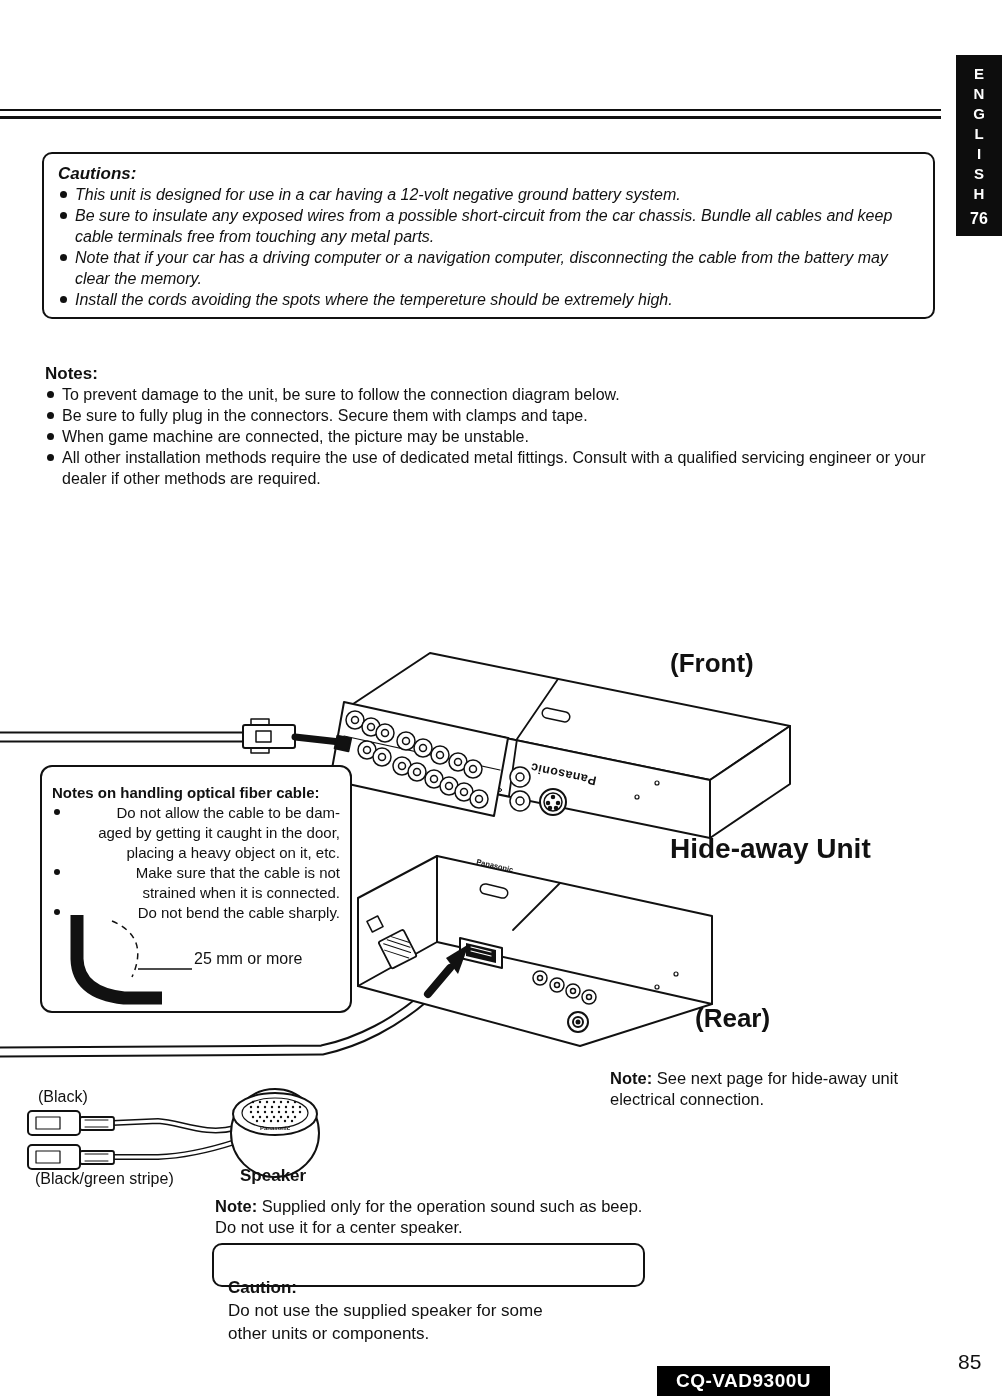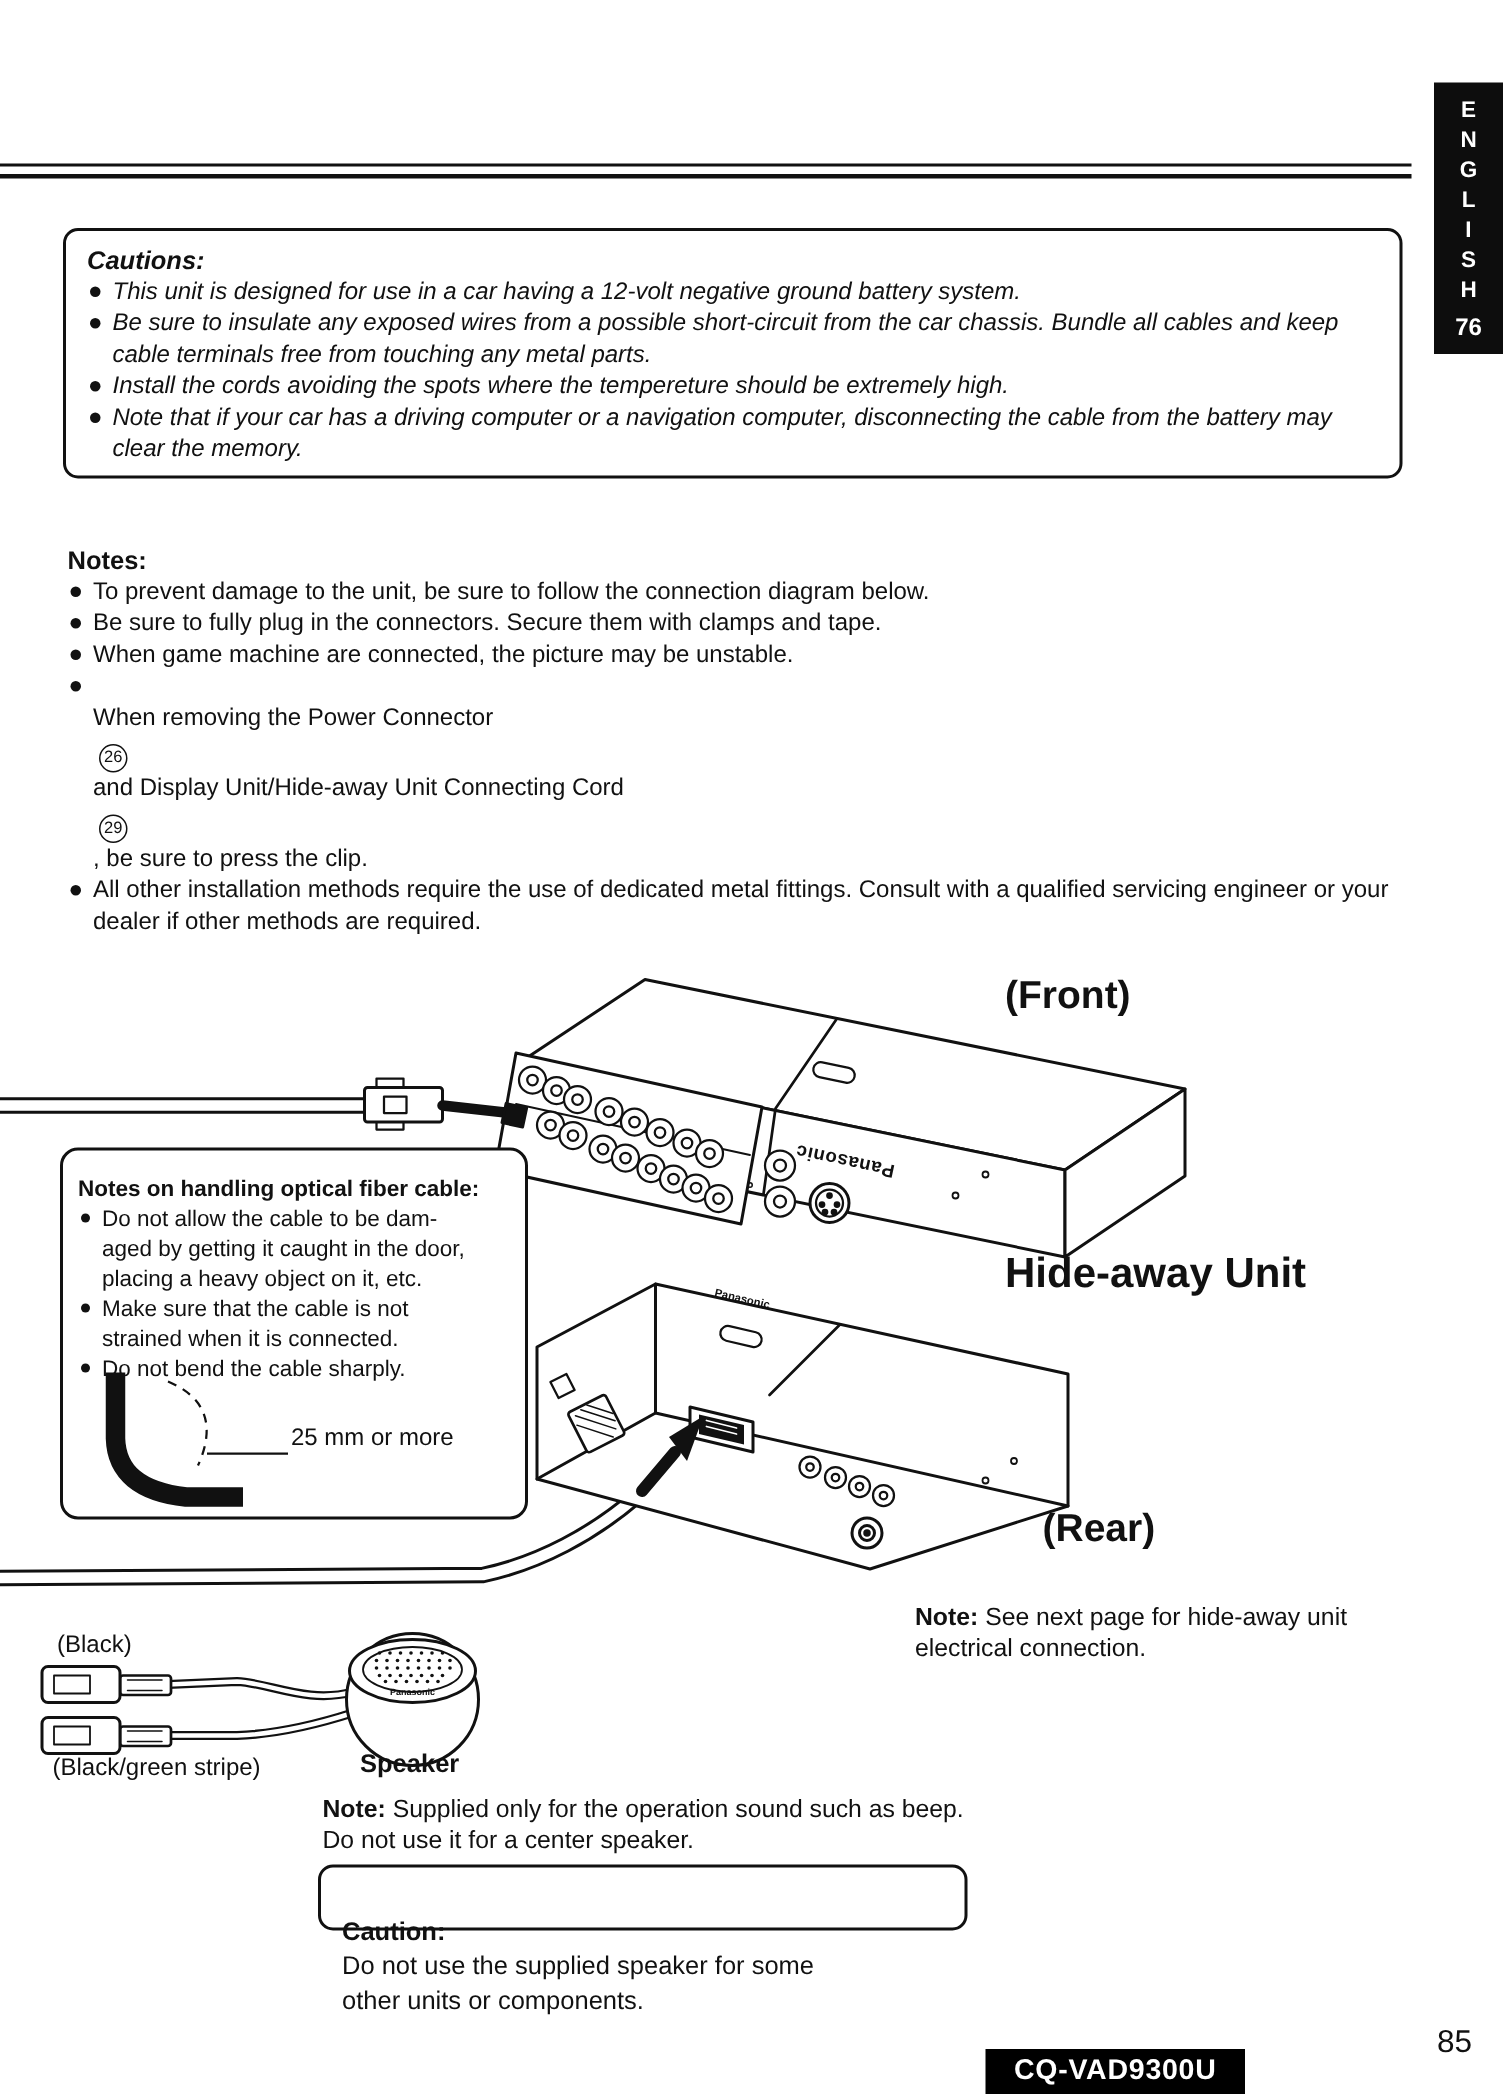--- a/index.html
+++ b/index.html
@@ -48,21 +48,21 @@
   .front-lbl { left:670px; top:648px; font-size:26px; }
   .hideaway-lbl { left:670px; top:833px; font-size:28px; }
   .rear-lbl { left:695px; top:1003px; font-size:26px; }
   .plain-lbl { position:absolute; font-size:16px; }
   .black-lbl { left:38px; top:1088px; }
   .stripe-lbl { left:35px; top:1170px; }
   .speaker-lbl { left:240px; top:1166px; font-size:17px; }
   
   .fiber-box { left:40px; top:765px; width:312px; height:248px; border-radius:12px; padding:16px 10px; }
   .fiber-box .box-title { font-size:15px; line-height:20px; }
-  .fiber-box ul.blist li { font-size:15px; line-height:20px; padding-left:16px; }
+  .fiber-box ul.blist li { font-size:15px; line-height:20px; padding-left:16px;text-align:right; }
   .fiber-box ul.blist li::before { top:6px; width:6px; height:6px; }
   .fiber-svg { position:absolute; left:10px; top:142px; }
   .measure-lbl { position:absolute; left:152px; top:183px; font-size:16px; white-space:nowrap; }
   
   .note-block { position:absolute; font-size:16.5px; line-height:21px; }
   .rear-note { left:610px; top:1068px; width:300px; }
   .speaker-note { left:215px; top:1196px; width:445px; }
   .note-label { font-weight:bold; }
   .note-line2 { display:block; }
   
@@ -89,39 +89,32 @@
     <div class="vertical">ENGLISH</div>
     <div class="tab-num">76</div>
   </div>
 
   <div class="rbox cautions-box">
     <div class="box-title">Cautions:</div>
     <ul class="blist">
       <li>This unit is designed for use in a car having a 12-volt negative ground battery system.</li>
       <li>Be sure to insulate any exposed wires from a possible short-circuit from the car chassis. Bundle all cables and keep
 cable terminals free from touching any metal parts.</li>
-      <li>Install the cords avoiding the spots where the tempereture should be extremely high.</li>
       <li>Note that if your car has a driving computer or a navigation computer, disconnecting the cable from the battery may
 clear the memory.</li>
+      <li>Install the cords avoiding the spots where the tempereture should be extremely high.</li>
     </ul>
   </div>
 
   <div class="notes-sec">
     <div class="box-title">Notes:</div>
     <ul class="blist">
       <li>To prevent damage to the unit, be sure to follow the connection diagram below.</li>
       <li>Be sure to fully plug in the connectors. Secure them with clamps and tape.</li>
       <li>When game machine are connected, the picture may be unstable.</li>
-      <li class="parts">
-        <span>When removing the Power Connector</span>
-        <span class="circled">26</span>
-        <span>and Display Unit/Hide-away Unit Connecting Cord</span>
-        <span class="circled">29</span>
-        <span>, be sure to press the clip.</span>
-      </li>
       <li>All other installation methods require the use of dedicated metal fittings. Consult with a qualified servicing engineer or your
 dealer if other methods are required.</li>
     </ul>
   </div>
 
   <svg class="diagram-svg" width="1002" height="575" viewBox="0 640 1002 575" fill="none" stroke="#111" stroke-width="2" stroke-linejoin="round" stroke-linecap="round">
 
     <g>
       <path d="M0,737 L243,737" stroke="#111" stroke-width="11"></path>
       <path d="M0,737 L243,737" stroke="#fff" stroke-width="7"></path>

